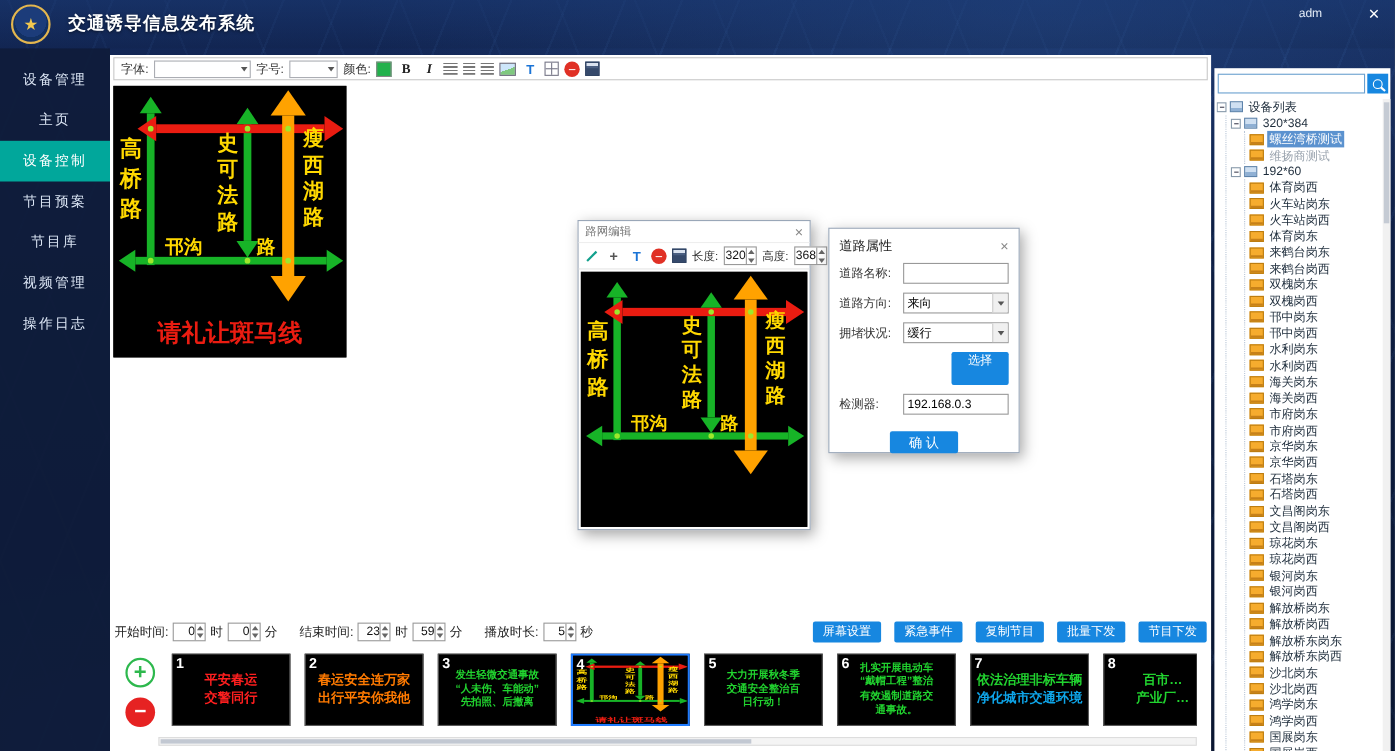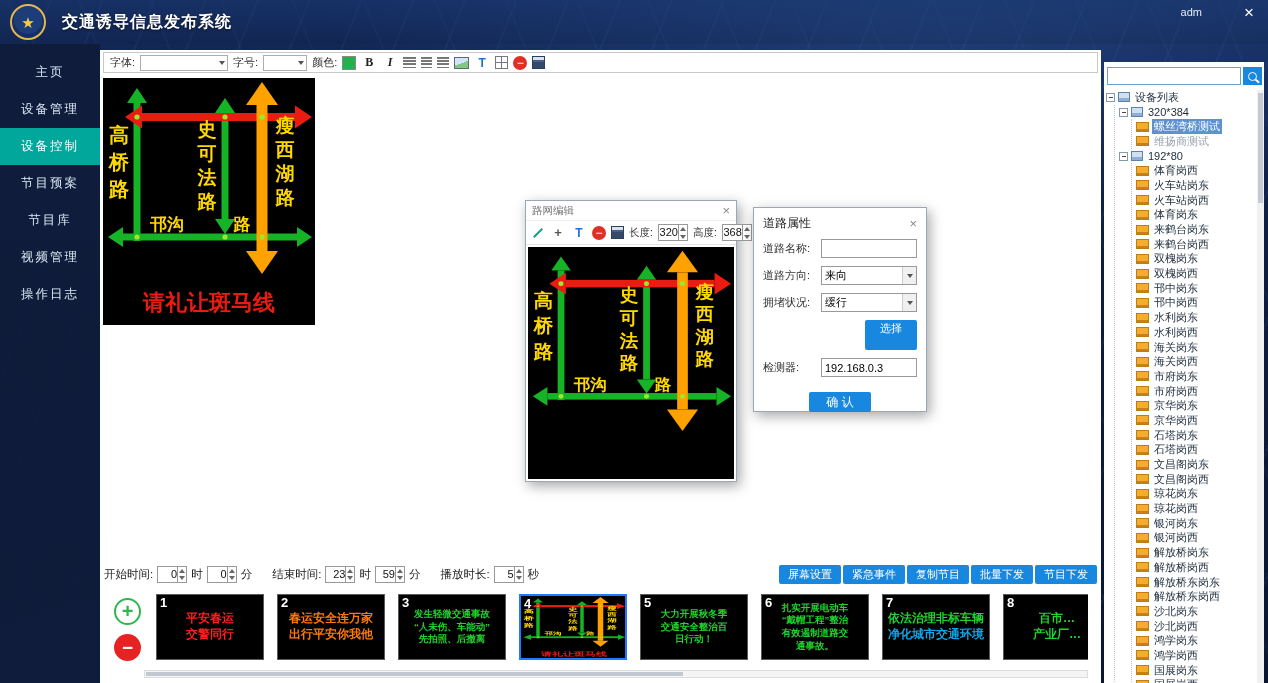--- a/index.html
+++ b/index.html
@@ -64,21 +64,21 @@
 #pbar{position:absolute;left:4px;top:514px;width:993px;height:20px;display:flex;align-items:center}
 #pbar-left{display:flex;align-items:center;gap:4px;font-size:11.5px;color:#222}
 .plab2{flex:none}
 .gap{width:12px;flex:none;display:inline-block}
 .spin{display:inline-flex;width:30px;height:17px;border:1px solid #999;background:#fff;flex:none}
 .sv{flex:1;font-size:11px;text-align:right;line-height:15px;color:#111}
 .sa{width:9px;border-left:1px solid #999;display:flex;flex-direction:column}
 .sa i{flex:1;position:relative}
 .sa .up::after{content:"";position:absolute;left:1px;top:2px;border-left:3px solid transparent;border-right:3px solid transparent;border-bottom:4px solid #666}
 .sa .dn::after{content:"";position:absolute;left:1px;top:2px;border-left:3px solid transparent;border-right:3px solid transparent;border-top:4px solid #666}
-#actions{margin-left:auto;display:flex;gap:2px}
+#actions{margin-left:auto;display:flex;gap:12px}
 .act{height:19px;line-height:19px;padding:0 9px;background:var(--accent,#1787e0);color:#fff;font-size:11px;border-radius:2px;flex:none}
 #thumbs{position:absolute;left:4px;top:540px;width:993px;height:92px}
 #btn-add{position:absolute;left:10px;top:8px;width:27px;height:27px;border-radius:50%;border:2.5px solid #2db84d;color:#2db84d;font-size:20px;font-weight:bold;display:flex;align-items:center;justify-content:center}
 #btn-del{position:absolute;left:10px;top:44px;width:27px;height:27px;border-radius:50%;background:#e62222;color:#fff;font-size:19px;font-weight:bold;display:flex;align-items:center;justify-content:center}
 #thumb-row{position:absolute;left:52px;top:4px;width:932px;height:70px;display:flex;gap:13px;overflow:hidden}
 .thumb{flex:0 0 108px;height:66px;background:#000;border:1px solid #5a5a5a;position:relative;overflow:hidden}
 .thumb.sel{border:2px solid #1e7bff}
 .tnum{position:absolute;top:0;left:3px;color:#fff;font-weight:bold;font-size:13px;z-index:2}
 .tlines{position:absolute;inset:0;display:flex;flex-direction:column;align-items:center;justify-content:center;text-align:center}
 #thumb-scroll{position:absolute;left:40px;top:80px;width:944px;height:8px;background:#f4f4f4;border:1px solid #ddd}
@@ -110,22 +110,22 @@
 <div id="header">
   <div id="badge">
       <span>★</span>
     </div>
   <div id="title">交通诱导信息发布系统</div>
   <div id="user">adm</div>
   <div id="close">×</div>
 </div>
 
 <div id="sidebar">
+    <div class="side-item">设备管理</div>
     <div class="side-item">主页</div>
-    <div class="side-item">设备管理</div>
     <div class="side-item active">设备控制</div>
     <div class="side-item">节目预案</div>
     <div class="side-item">节目库</div>
     <div class="side-item">视频管理</div>
     <div class="side-item">操作日志</div>
   </div>
 
 <div id="main">
   <div id="mtoolbar">
       <span class="tlab">字体:</span>
@@ -471,21 +471,21 @@
             <span class="tlbl sel">螺丝湾桥测试</span>
           </div>
           <div class="trow">
             <span class="ico-scr"></span>
             <span class="tlbl dim">维扬商测试</span>
           </div>
         </div>
         <div class="trow">
           <span class="exp"></span>
           <span class="ico-net"></span>
-          <span class="tlbl">192*80</span>
+          <span class="tlbl">192*60</span>
         </div>
         <div class="kids2">
           <div class="trow">
             <span class="ico-scr"></span>
             <span class="tlbl">体育岗西</span>
           </div>
           <div class="trow">
             <span class="ico-scr"></span>
             <span class="tlbl">火车站岗东</span>
           </div>

